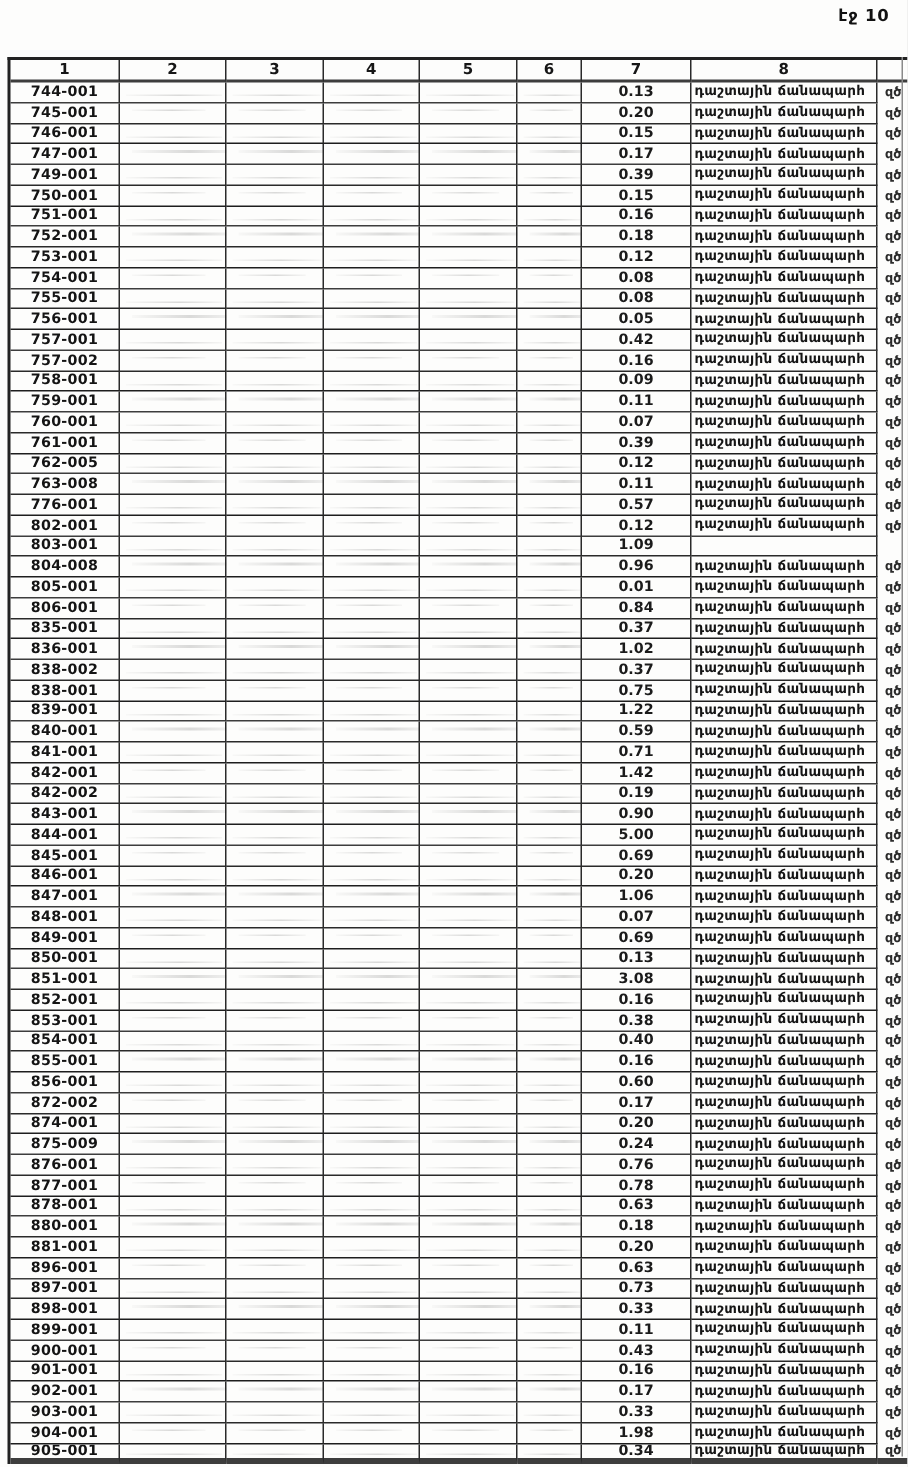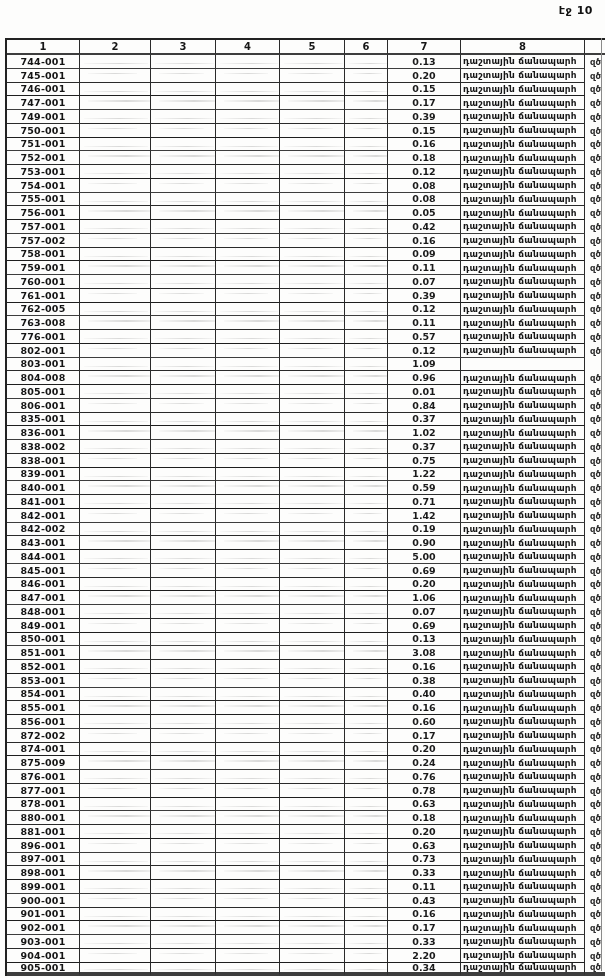--- a/index.html
+++ b/index.html
@@ -842,21 +842,21 @@
       <div class="cell cf">զծ</div>
     </div>
 
     <div class="row">
       <div class="cell c1 id-cell">904-001</div>
       <div class="cell c2 empty"></div>
       <div class="cell c3 empty"></div>
       <div class="cell c4 empty"></div>
       <div class="cell c5 empty"></div>
       <div class="cell c6 empty"></div>
-      <div class="cell c7 val-cell">2.20</div>
+      <div class="cell c7 val-cell">1.98</div>
       <div class="cell c8 use-cell">դաշտային ճանապարհ</div>
       <div class="cell cf">զծ</div>
     </div>
 
     <div class="row">
       <div class="cell c1 id-cell">905-001</div>
       <div class="cell c2 empty"></div>
       <div class="cell c3 empty"></div>
       <div class="cell c4 empty"></div>
       <div class="cell c5 empty"></div>

